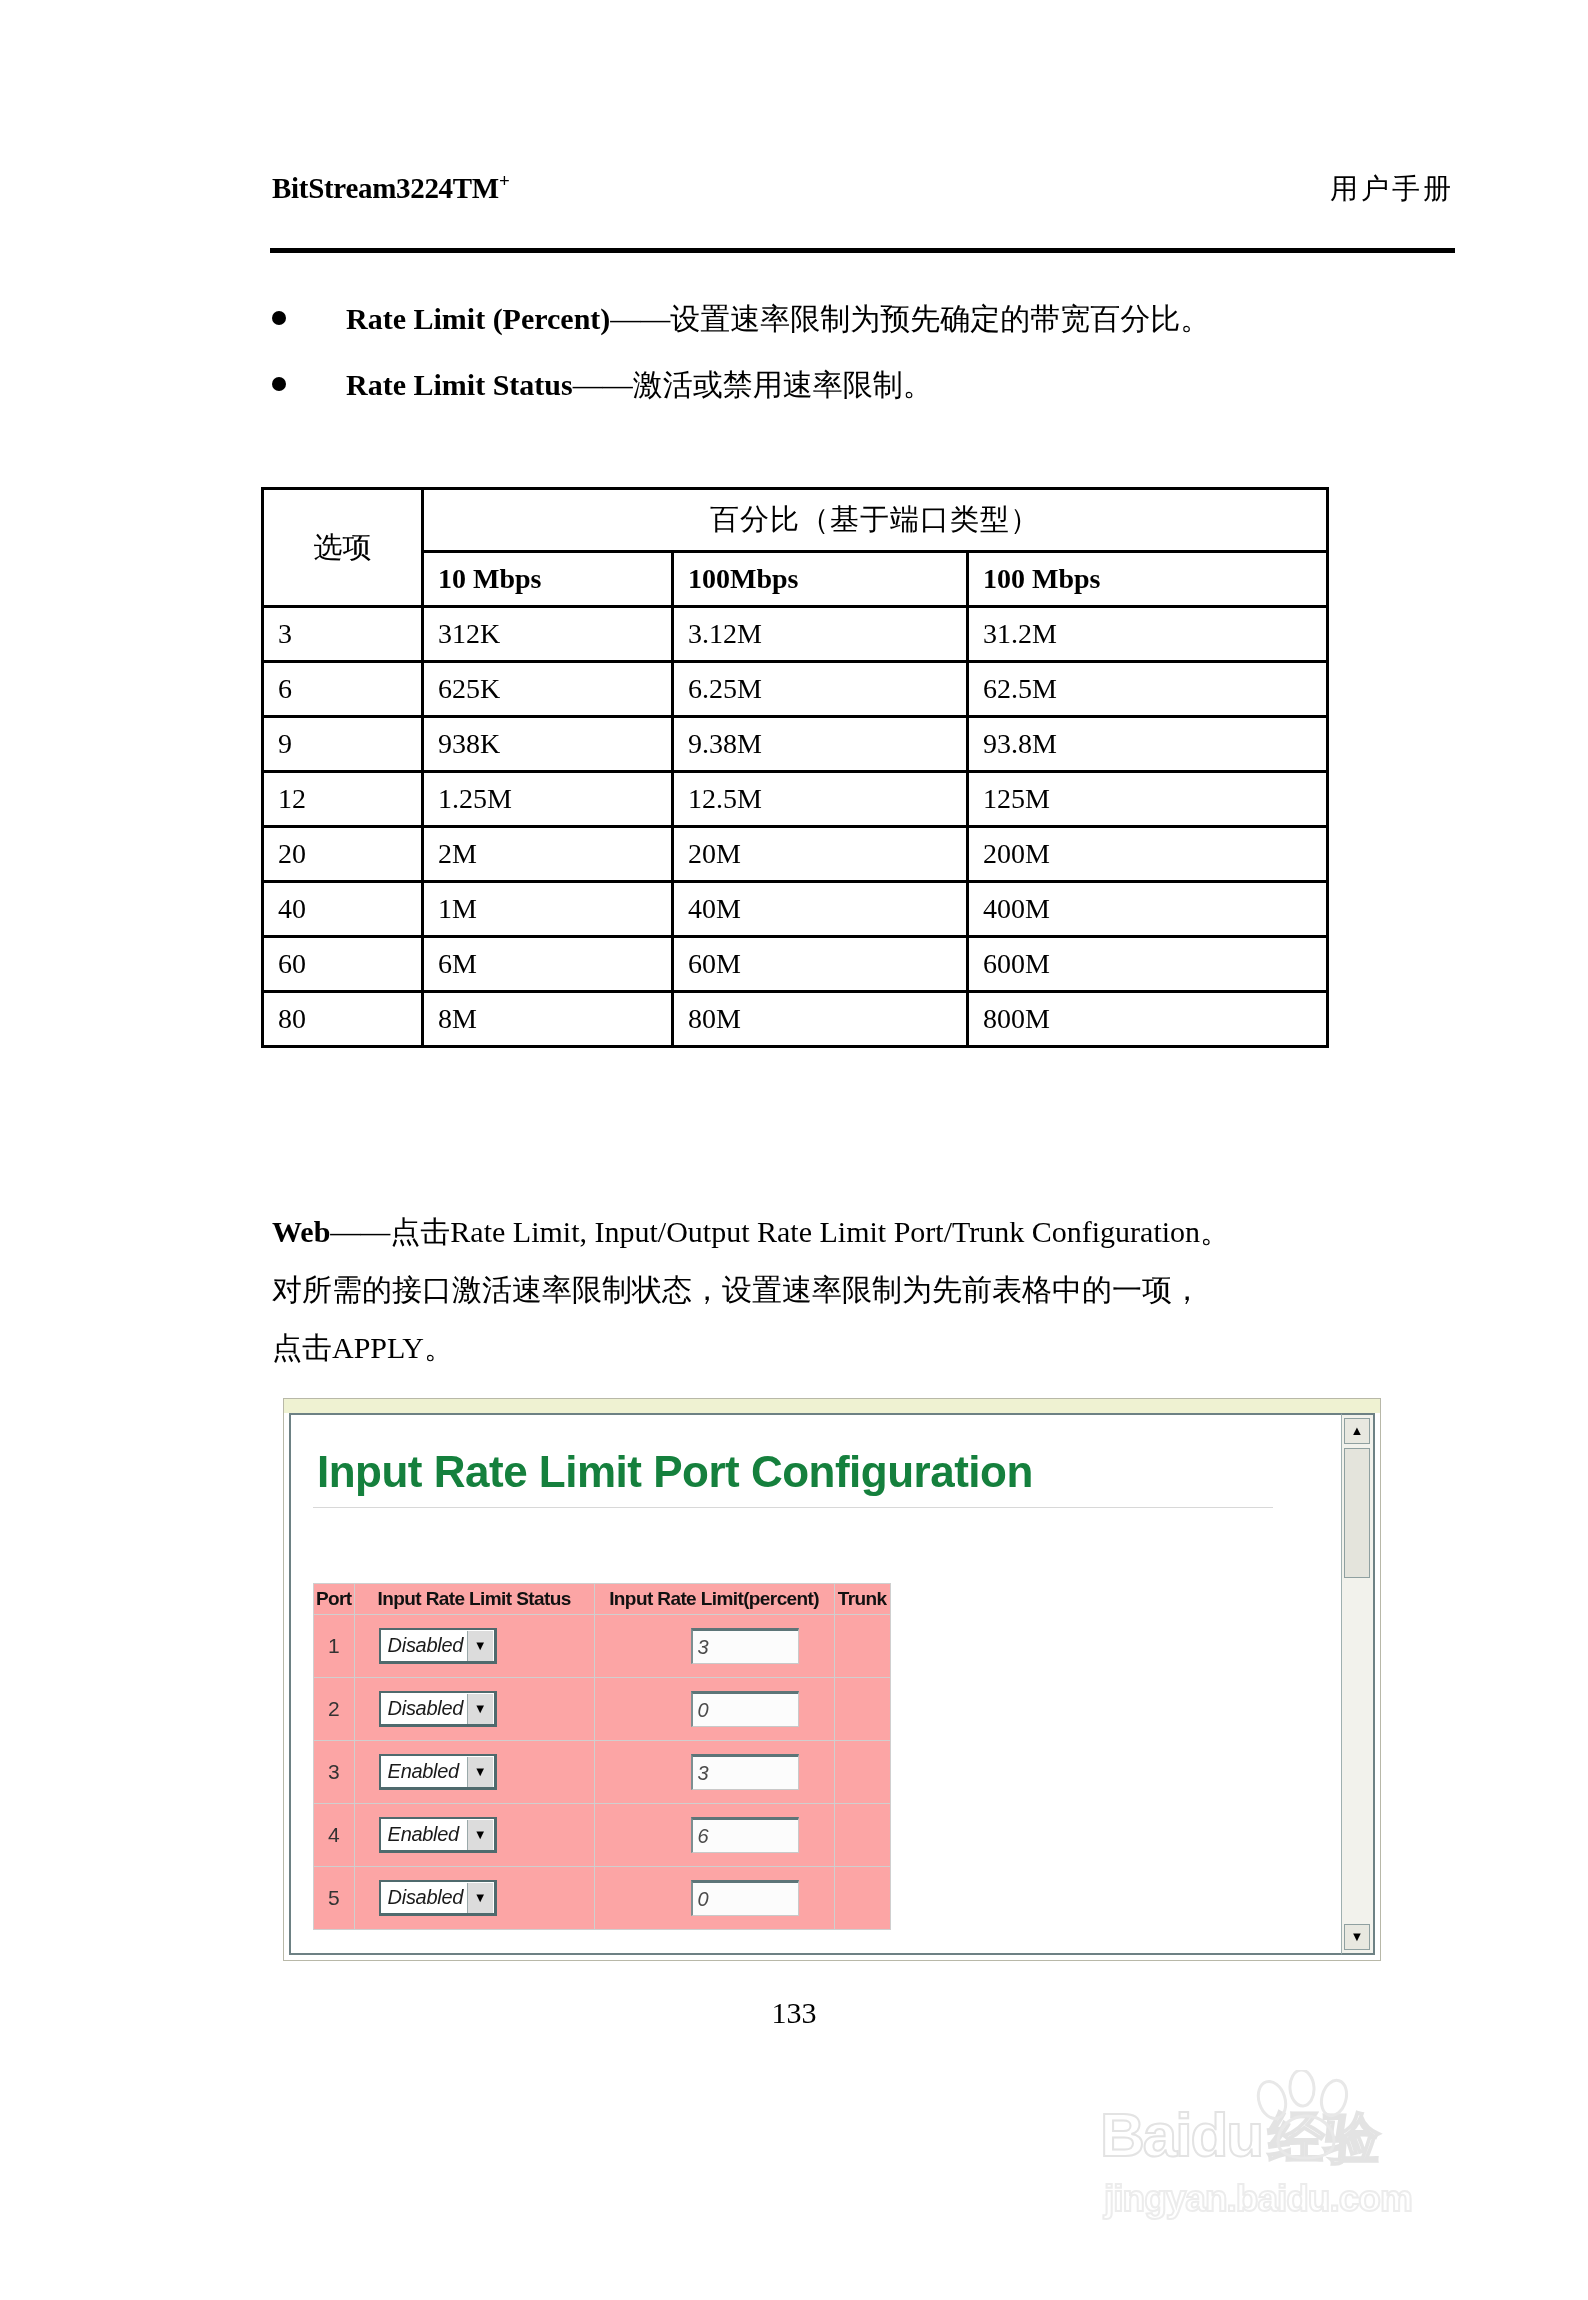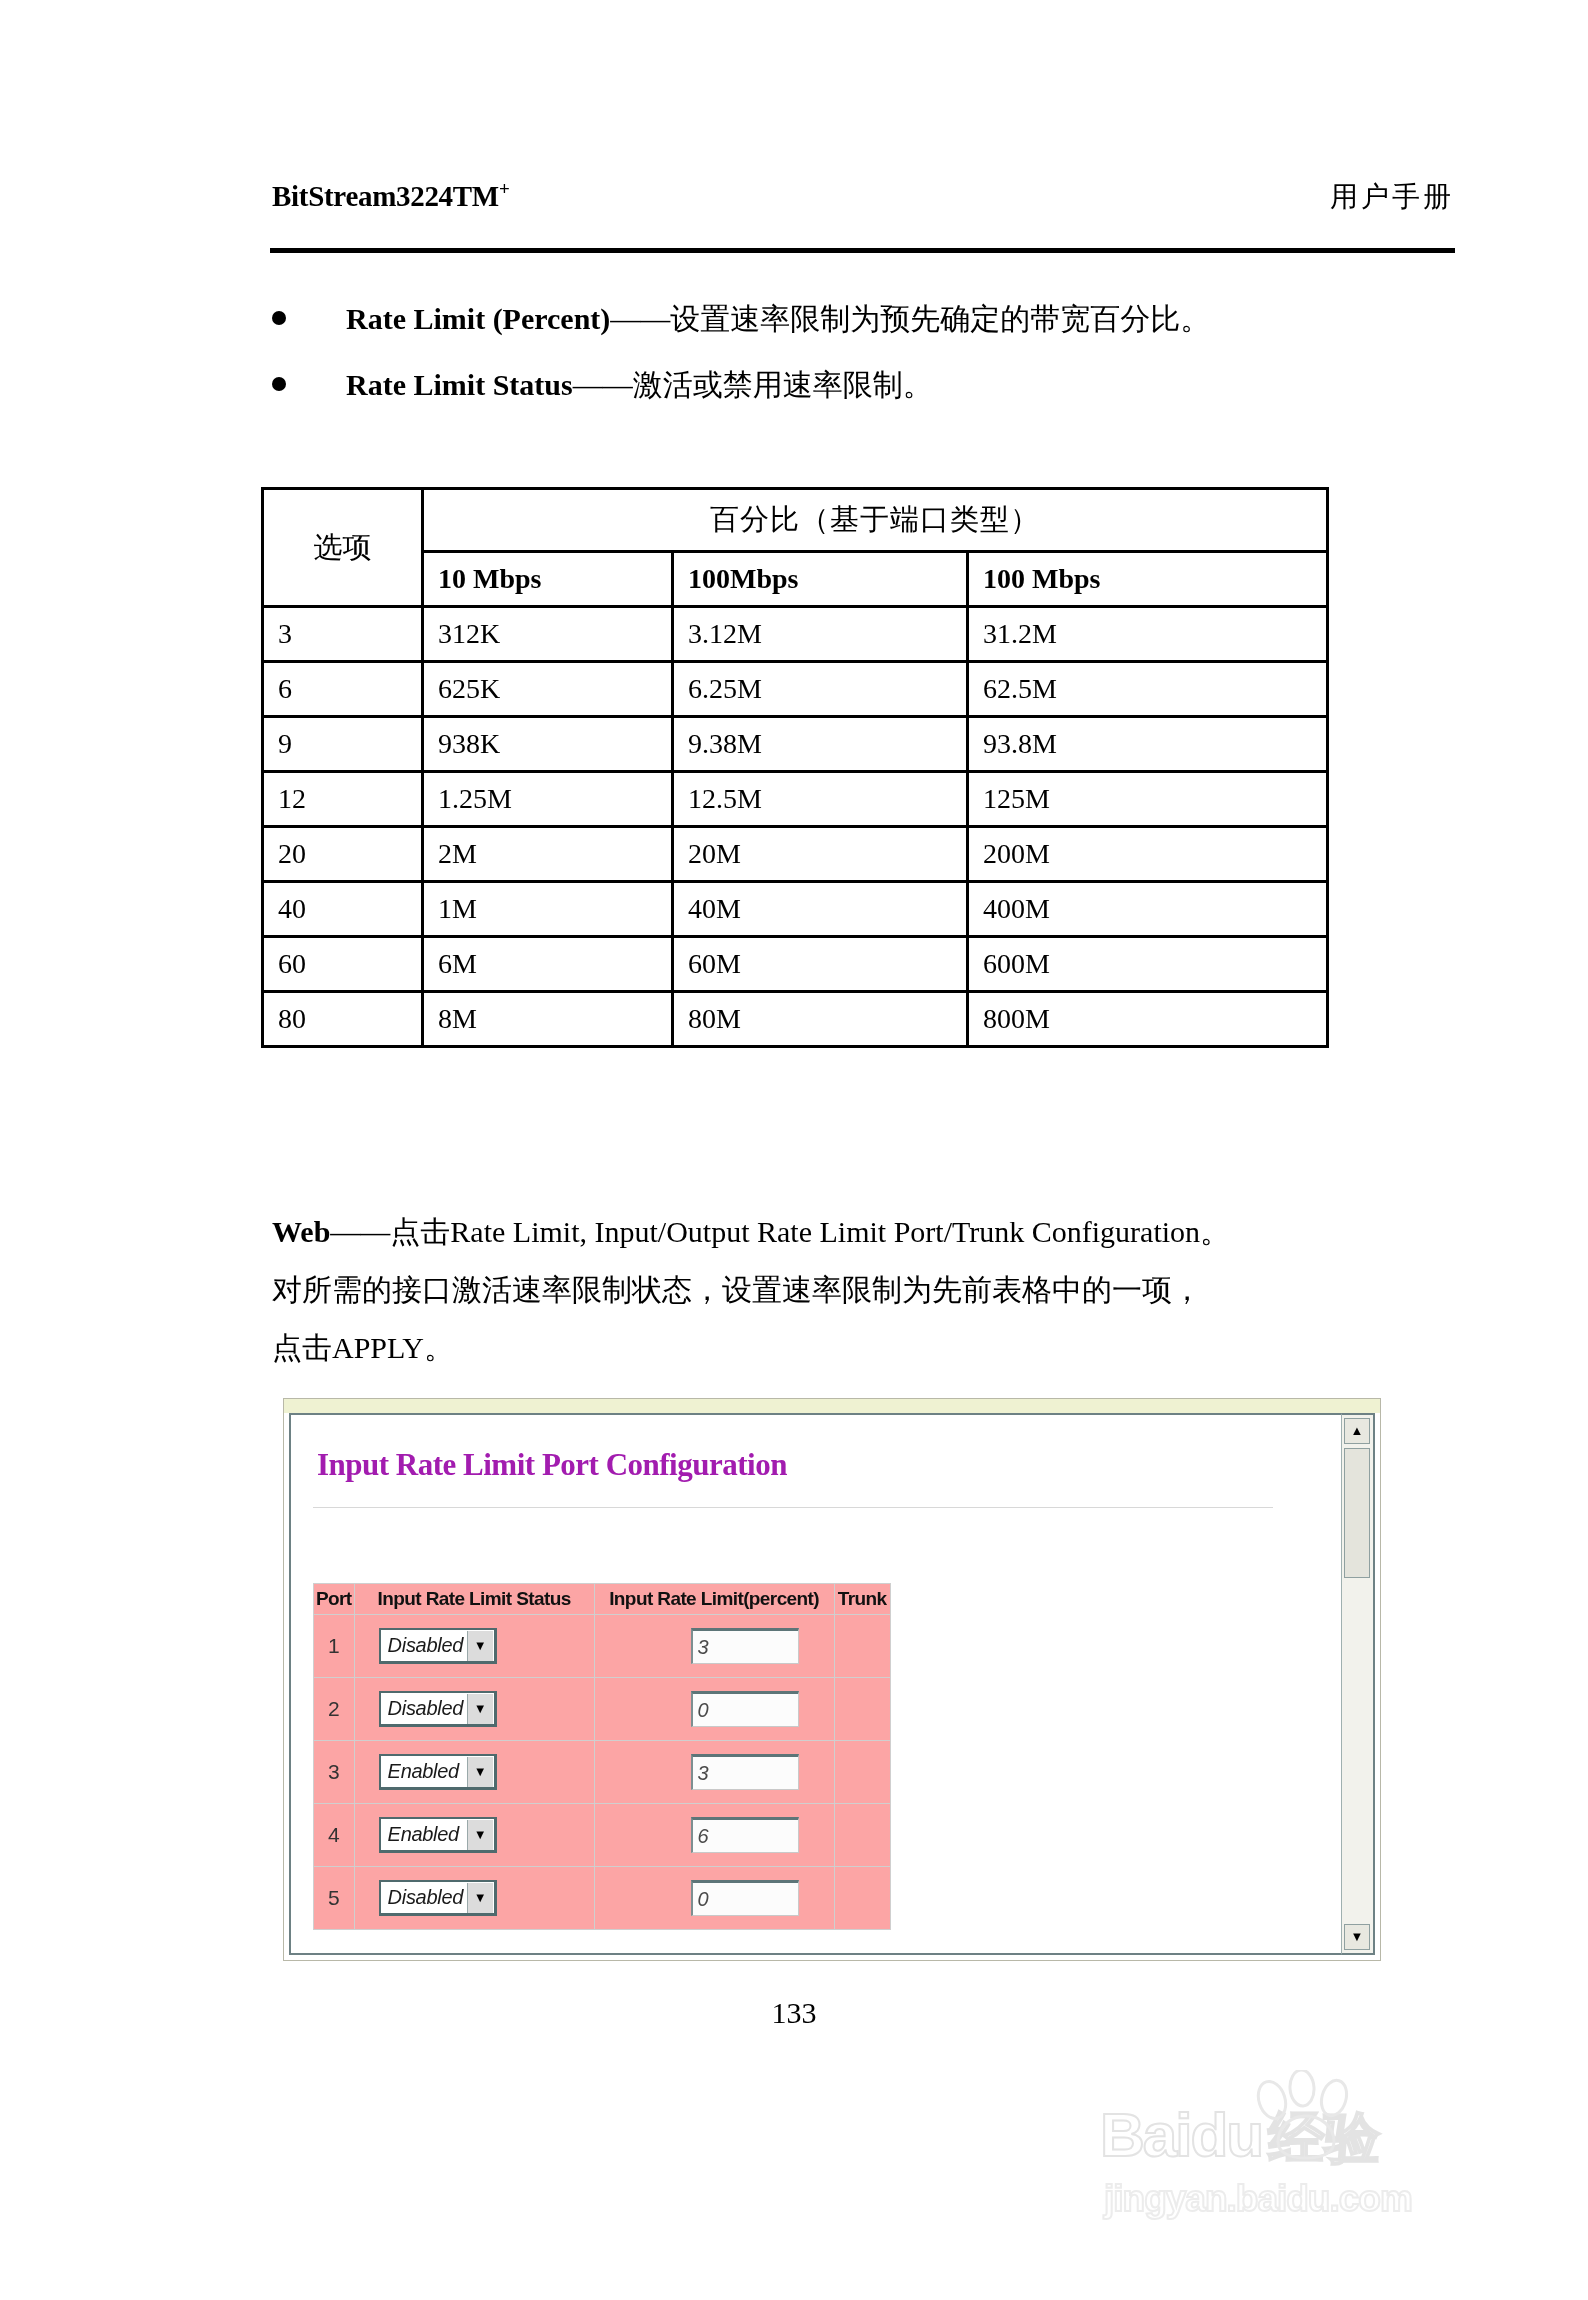--- a/index.html
+++ b/index.html
@@ -17,21 +17,21 @@
     height: 2300px;
     background: #ffffff;
     overflow: hidden;
     box-sizing: border-box;
   }
 
   
   .doc-header {
     position: absolute;
     left: 272px;
-    top: 178px;
+    top: 170px;
     width: 1182px;
     display: flex;
     align-items: baseline;
     justify-content: space-between;
   }
   .doc-header .model {
     font-size: 29px;
     font-weight: bold;
     letter-spacing: -0.3px;
     white-space: nowrap;
@@ -172,24 +172,24 @@
     border: 2px solid #6d8184;
     border-right: none;
     background: #ffffff;
     box-sizing: border-box;
     overflow: hidden;
   }
   .shot-title {
     position: absolute;
     left: 26px;
     top: 32px;
-    font-family: Liberation Serif, serif;
-    font-size: 31px;
-    font-weight: bold;
-    color: #a21caf;
+    font-family: Liberation Sans, sans-serif;
+    font-size: 44px;
+    font-weight: bold;
+    color: #15803d;
     letter-spacing: -0.5px;
     white-space: nowrap;
   }
   .shot-titlerule {
     position: absolute;
     left: 22px;
     top: 92px;
     width: 960px;
     height: 1px;
     background: #d8d8d8;

